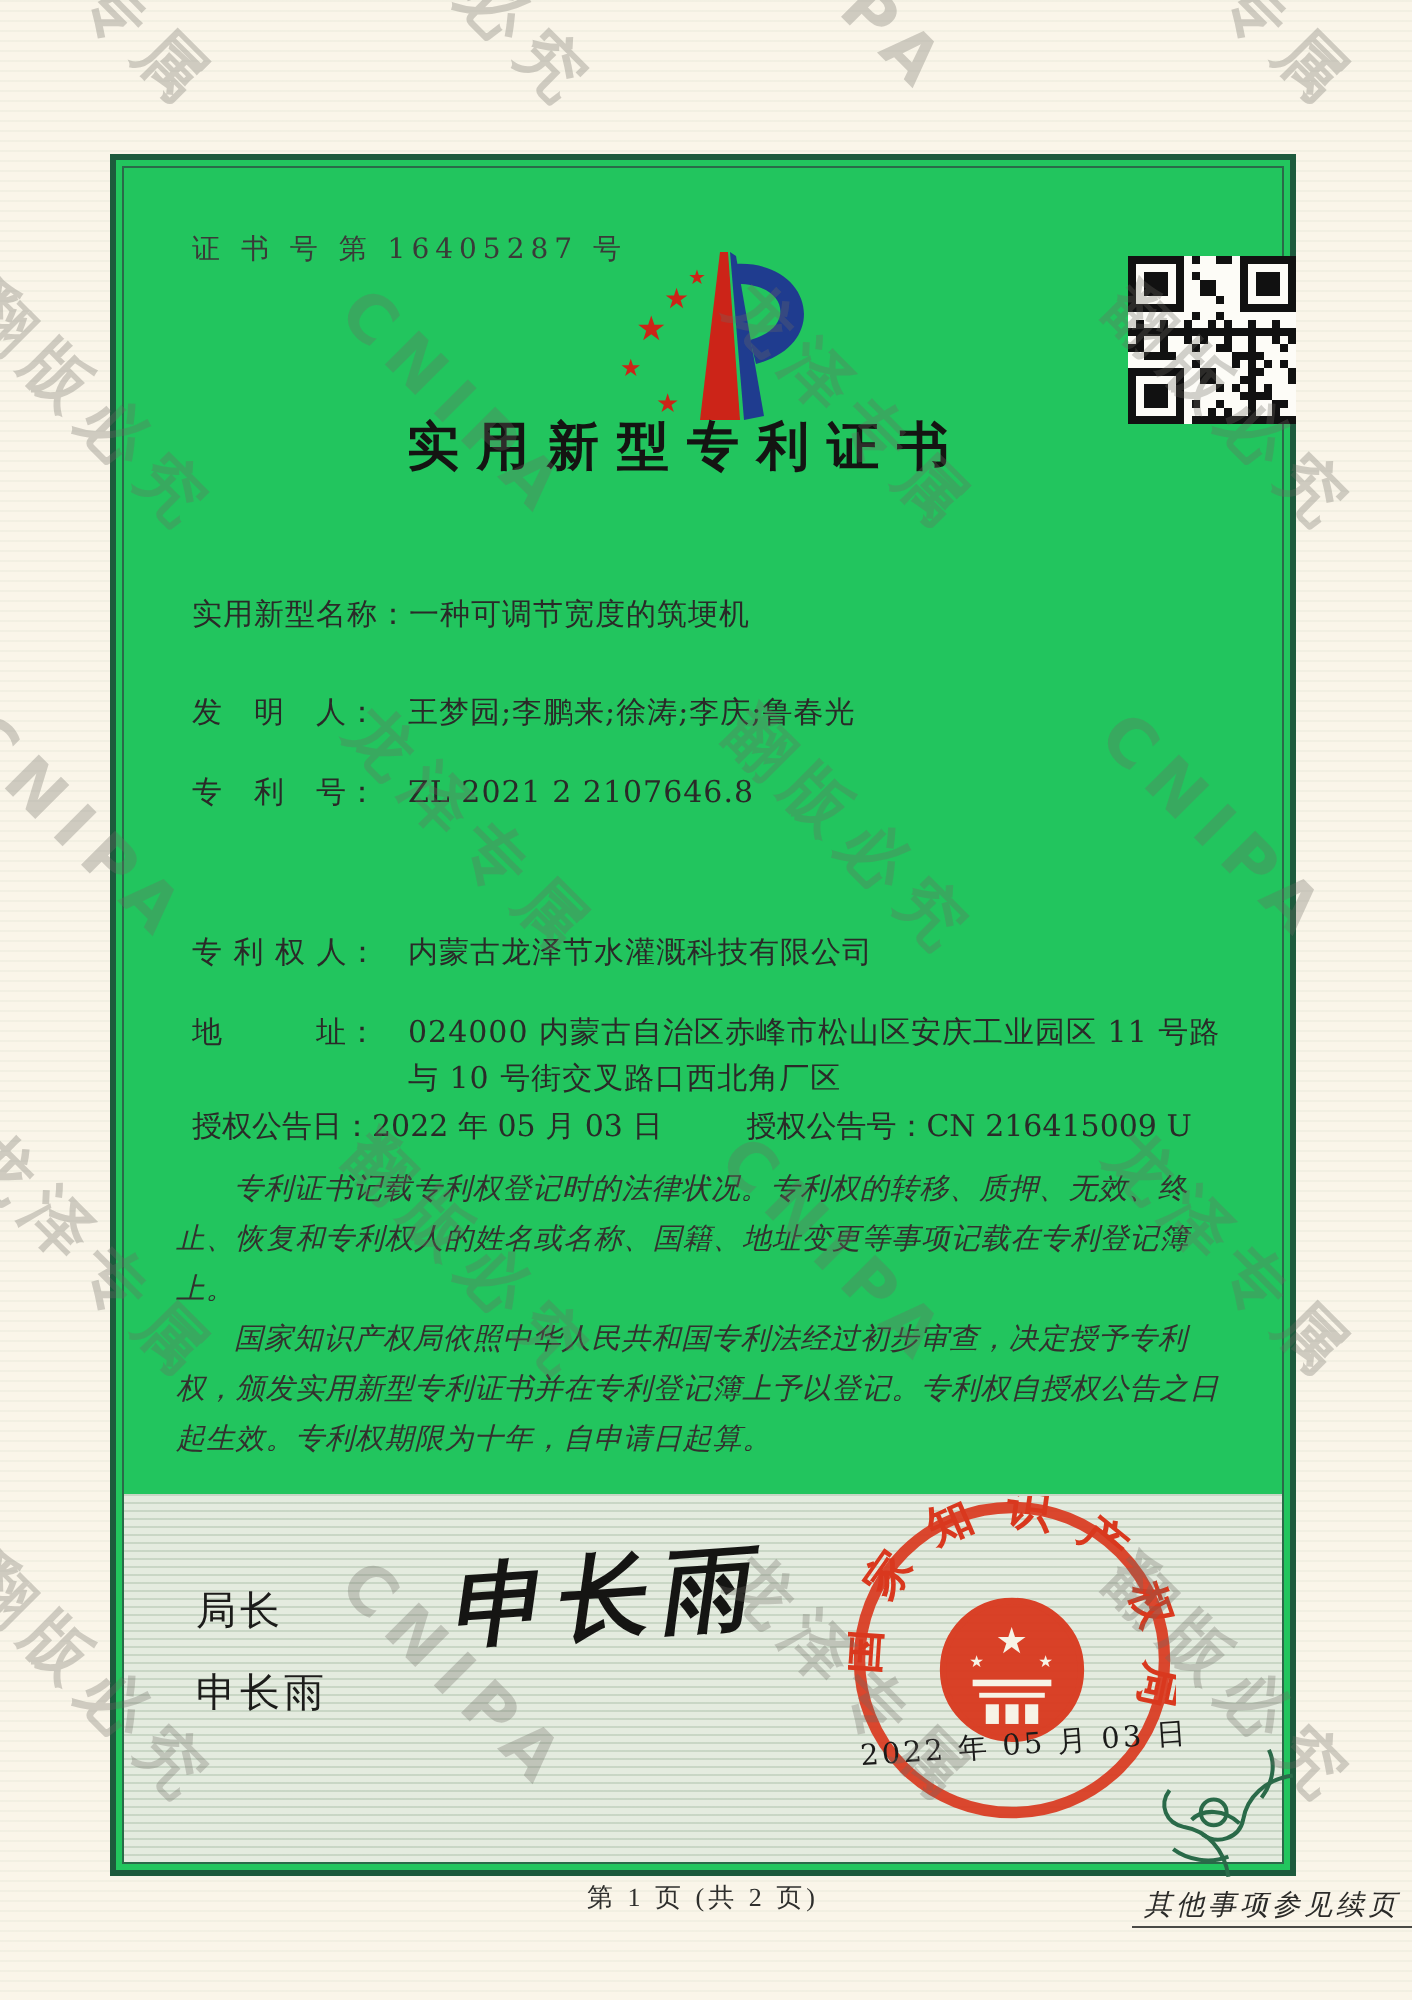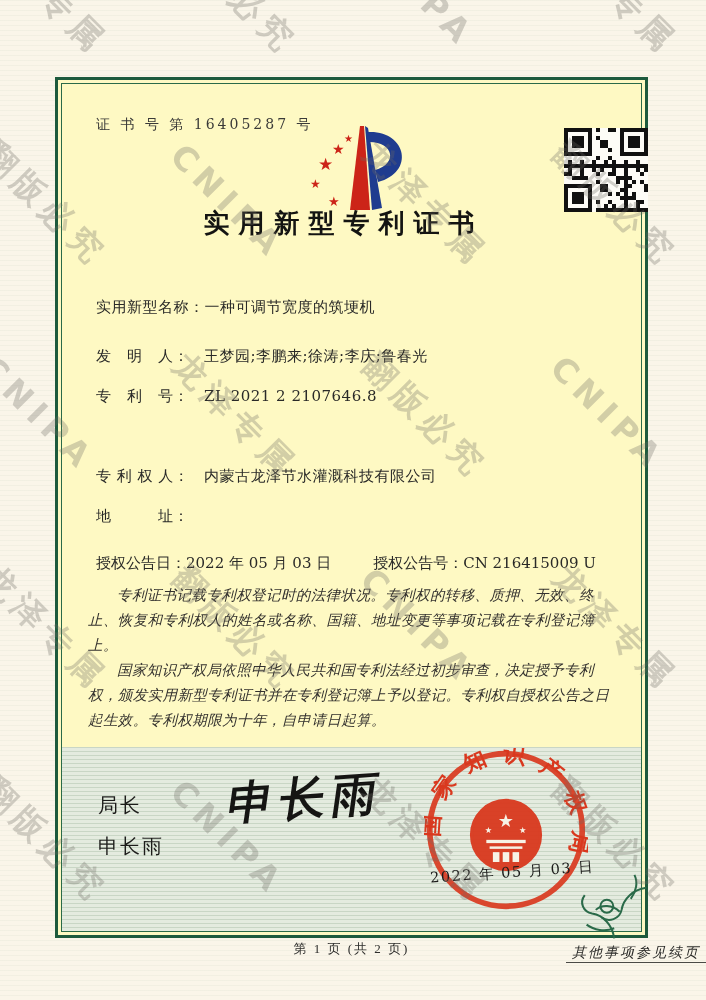--- a/index.html
+++ b/index.html
@@ -12,21 +12,21 @@
   .page{position:absolute;inset:0;}
   
   .page::before{
     content:"";position:absolute;inset:0;
     background:repeating-linear-gradient(180deg,
       rgba(170,190,165,.10) 0 1px, rgba(0,0,0,0) 1px 5px);
     pointer-events:none;
   }
   .frame{
     position:absolute;left:55px;top:77px;width:593px;height:861px;
-    border:3px solid #1d5a3d;box-sizing:border-box;background:#fef9c3;
+    border:3px solid #1d5a3d;box-sizing:border-box;background:#22c55e;
   }
   .frame-inner{
     position:absolute;inset:3px;border:1px solid #2a6a49;box-sizing:border-box;
   }
   .guilloche{
     position:absolute;left:4px;right:4px;bottom:4px;height:184px;
     background:
       repeating-linear-gradient(180deg,
         rgba(130,160,130,.28) 0 1px, rgba(0,0,0,0) 1px 4px),
       #e4ebdf;
@@ -246,20 +246,21 @@
     <div class="field" style="top:305px">
       <span class="lbl">专　利　号：</span>
       <span class="val">ZL 2021 2 2107646.8</span>
     </div>
     <div class="field" style="top:385px">
       <span class="lbl">专 利 权 人：</span>
       <span class="val">内蒙古龙泽节水灌溉科技有限公司</span>
     </div>
     <div class="field" style="top:425px">
       <span class="lbl">地　　　址：</span>
+      <span class="val">024000 内蒙古自治区赤峰市松山区安庆工业园区 11 号路与 10 号街交叉路口西北角厂区</span>
     </div>
 
     <div class="grant-row">
       <span class="pair">
         <span>授权公告日：</span><span>2022 年 05 月 03 日</span>
       </span>
       <span class="pair right">
         <span>授权公告号：</span><span>CN 216415009 U</span>
       </span>
     </div>

